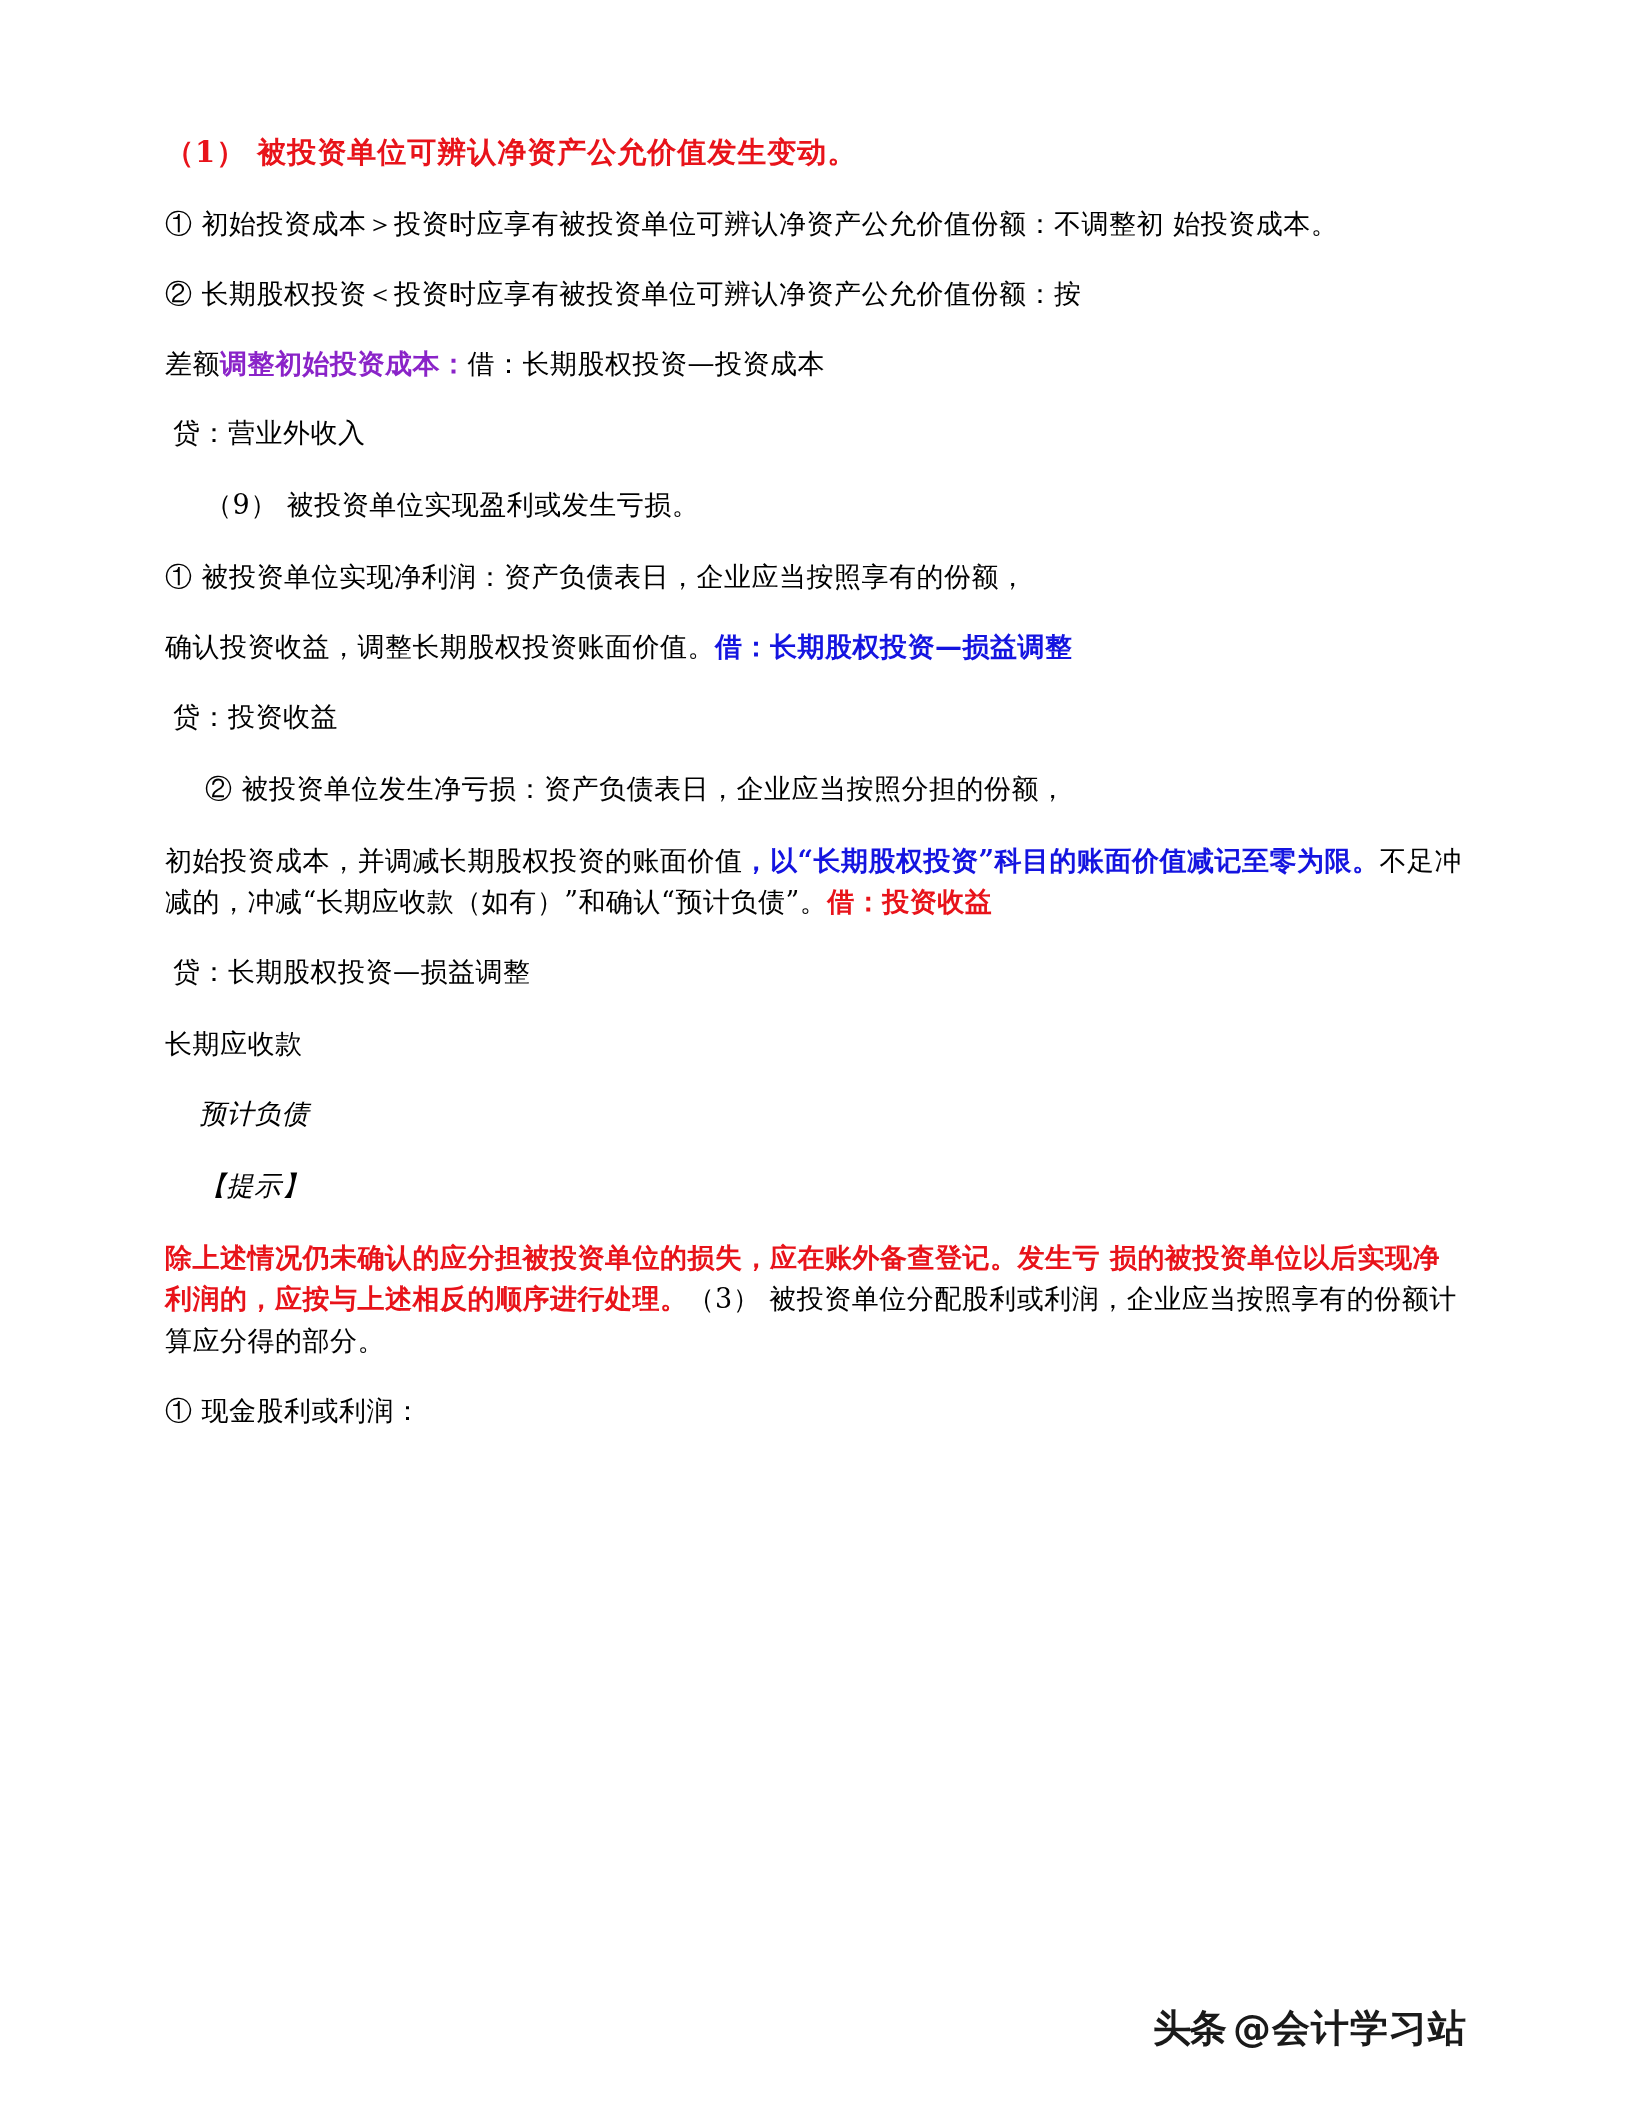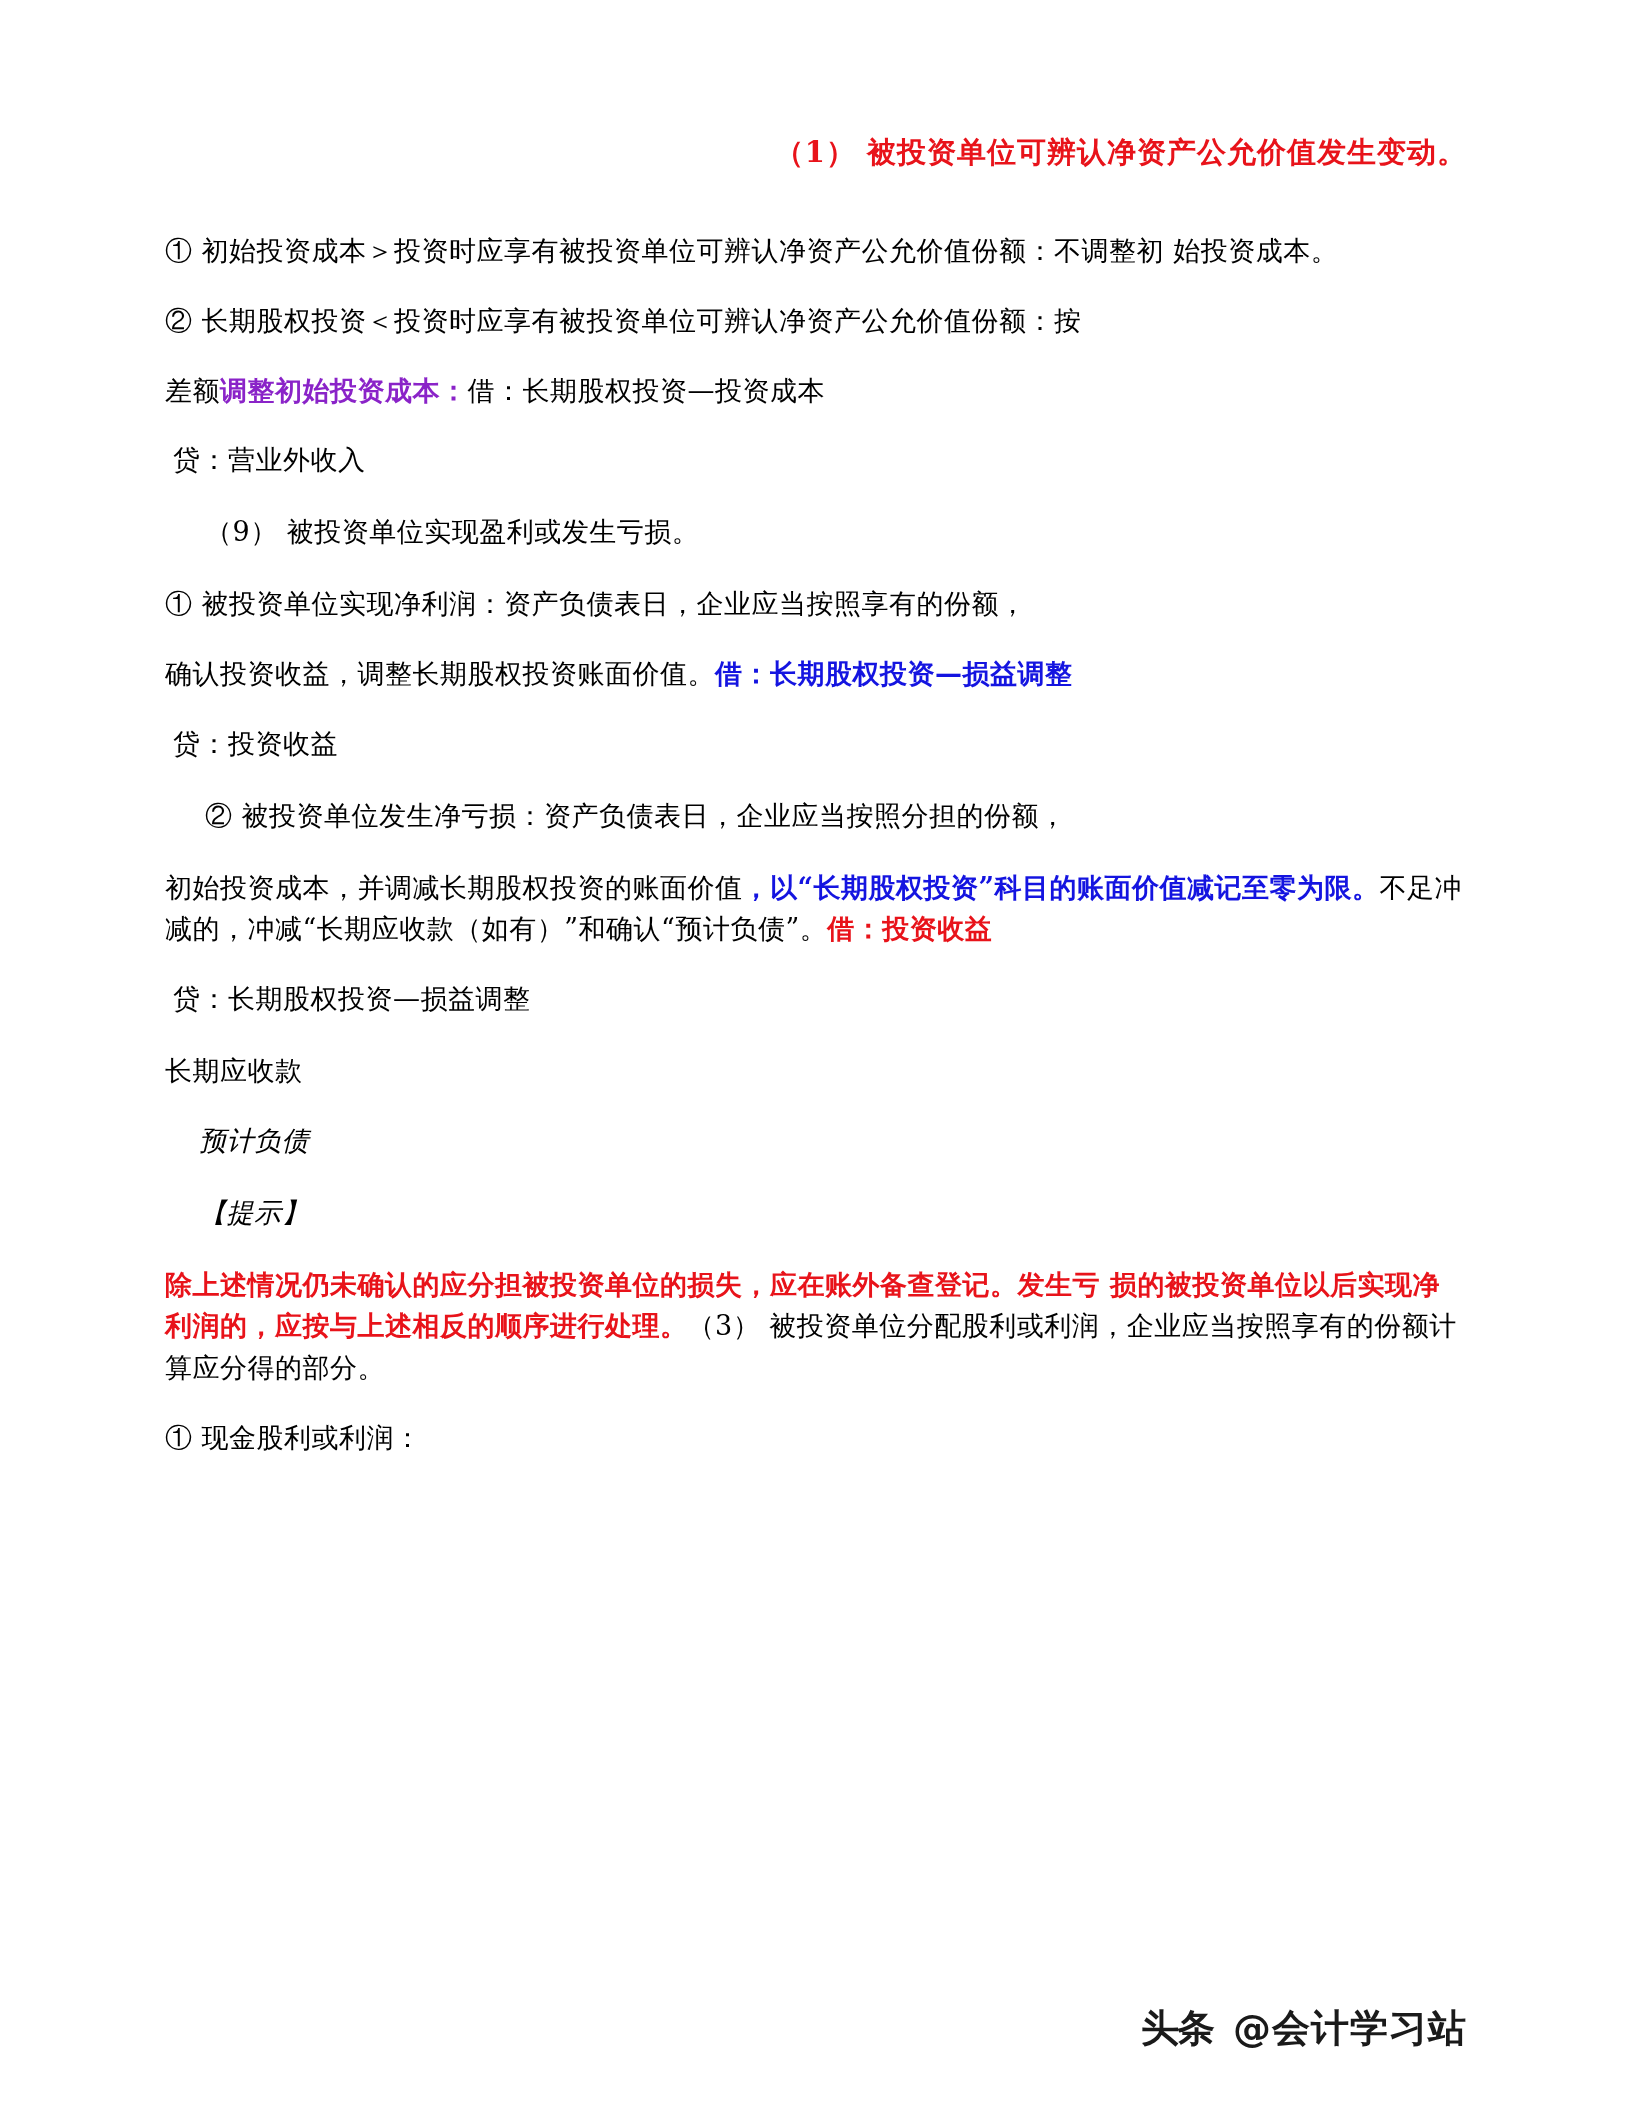--- a/index.html
+++ b/index.html
@@ -27,23 +27,22 @@
     line-height: 1.55;
   }
   p {
     margin: 0 0 28px 0;
     letter-spacing: 0.5px;
   }
   .heading {
     color: #e8131a;
     font-weight: bold;
     font-size: 29px;
-    margin-bottom: 55px;
+    margin-bottom: 28px;
     letter-spacing: 1px;
-    text-align: right;
   }
   .entry {
     margin-left: 8px;
     margin-bottom: 30px;
   }
   .entry-sub {
     margin-left: 40px;
     margin-bottom: 30px;
   }
   .entry-sub2 {
@@ -59,21 +58,21 @@
     position: absolute;
     right: 165px;
     bottom: 58px;
     font-size: 38px;
     font-weight: bold;
     color: #1a1a1a;
     font-family: "DejaVu Sans", "Liberation Sans", sans-serif;
     letter-spacing: 1px;
     display: flex;
     align-items: center;
-    gap: 20px;
+    gap: 8px;
     justify-content: space-between;
   }
   .wm-logo {
     font-size: 38px;
     font-weight: bold;
     letter-spacing: -2px;
   }
 </style>
 </head>
 <body>

